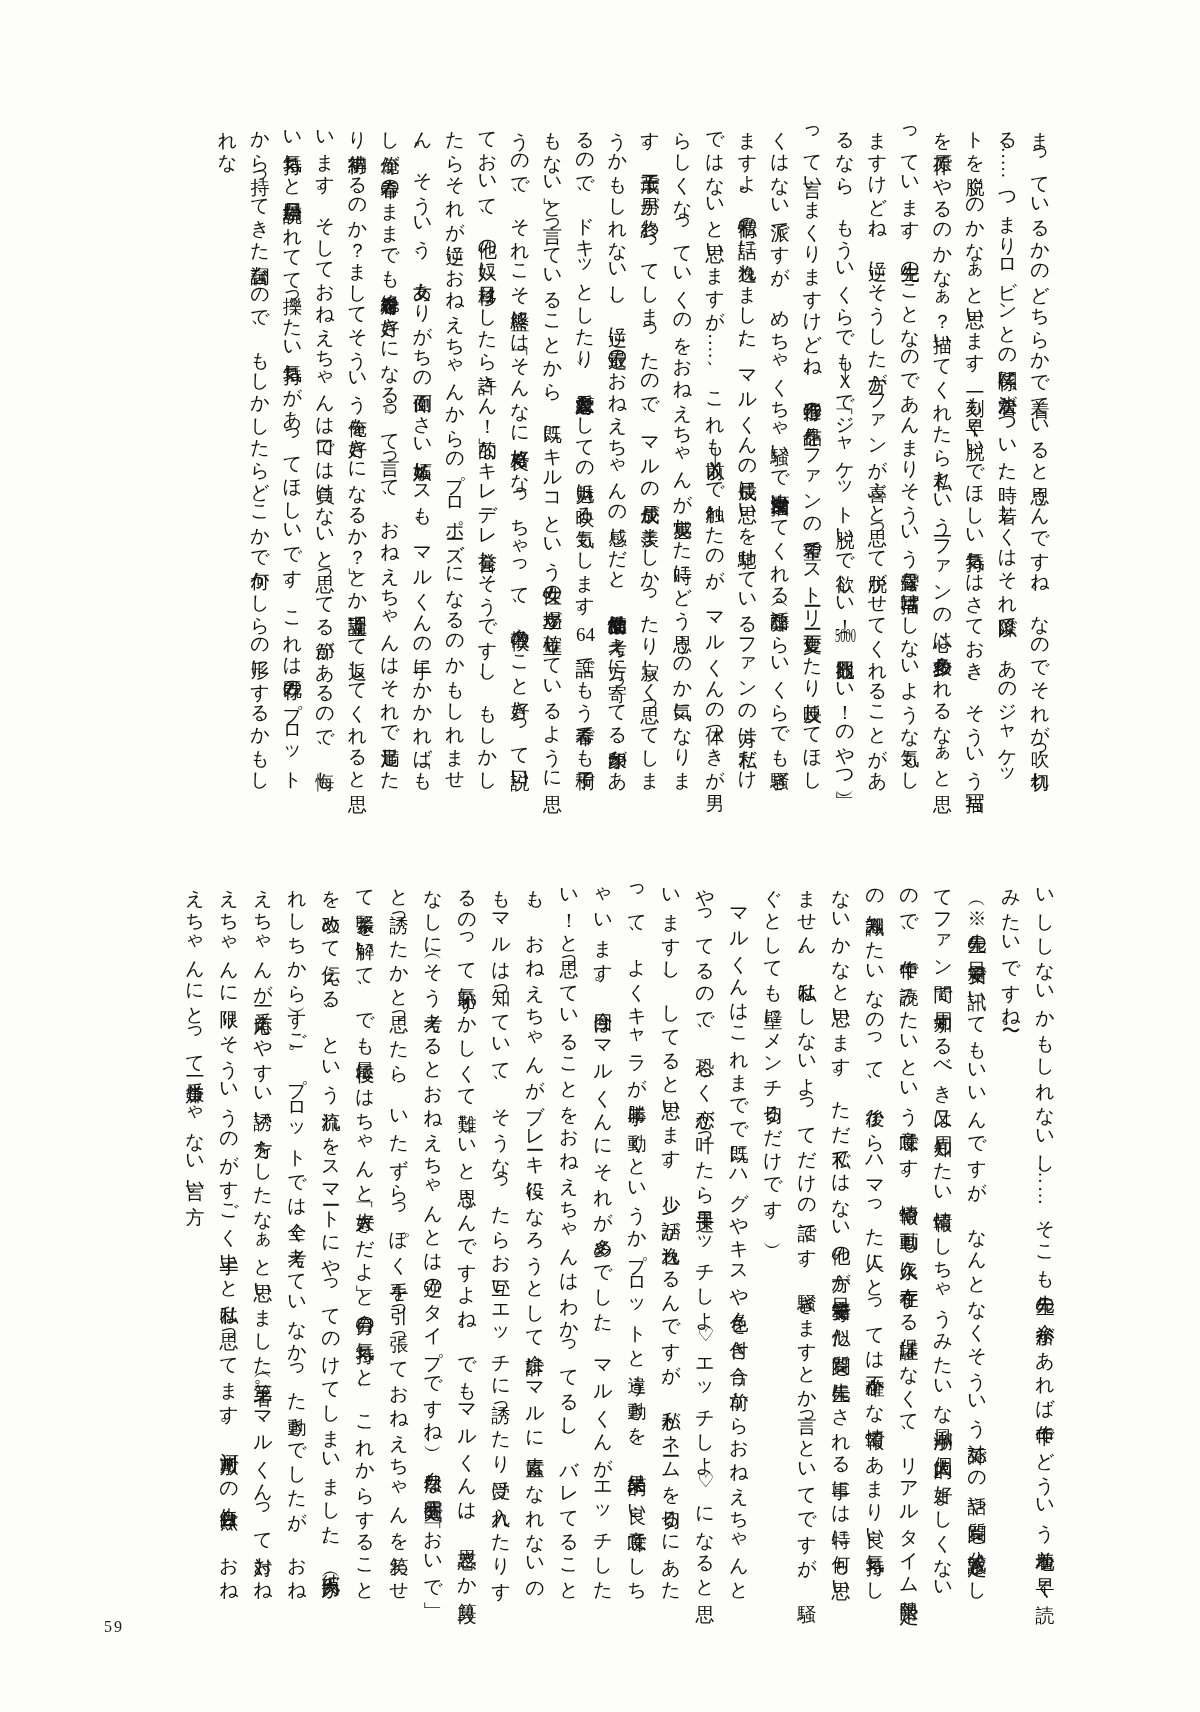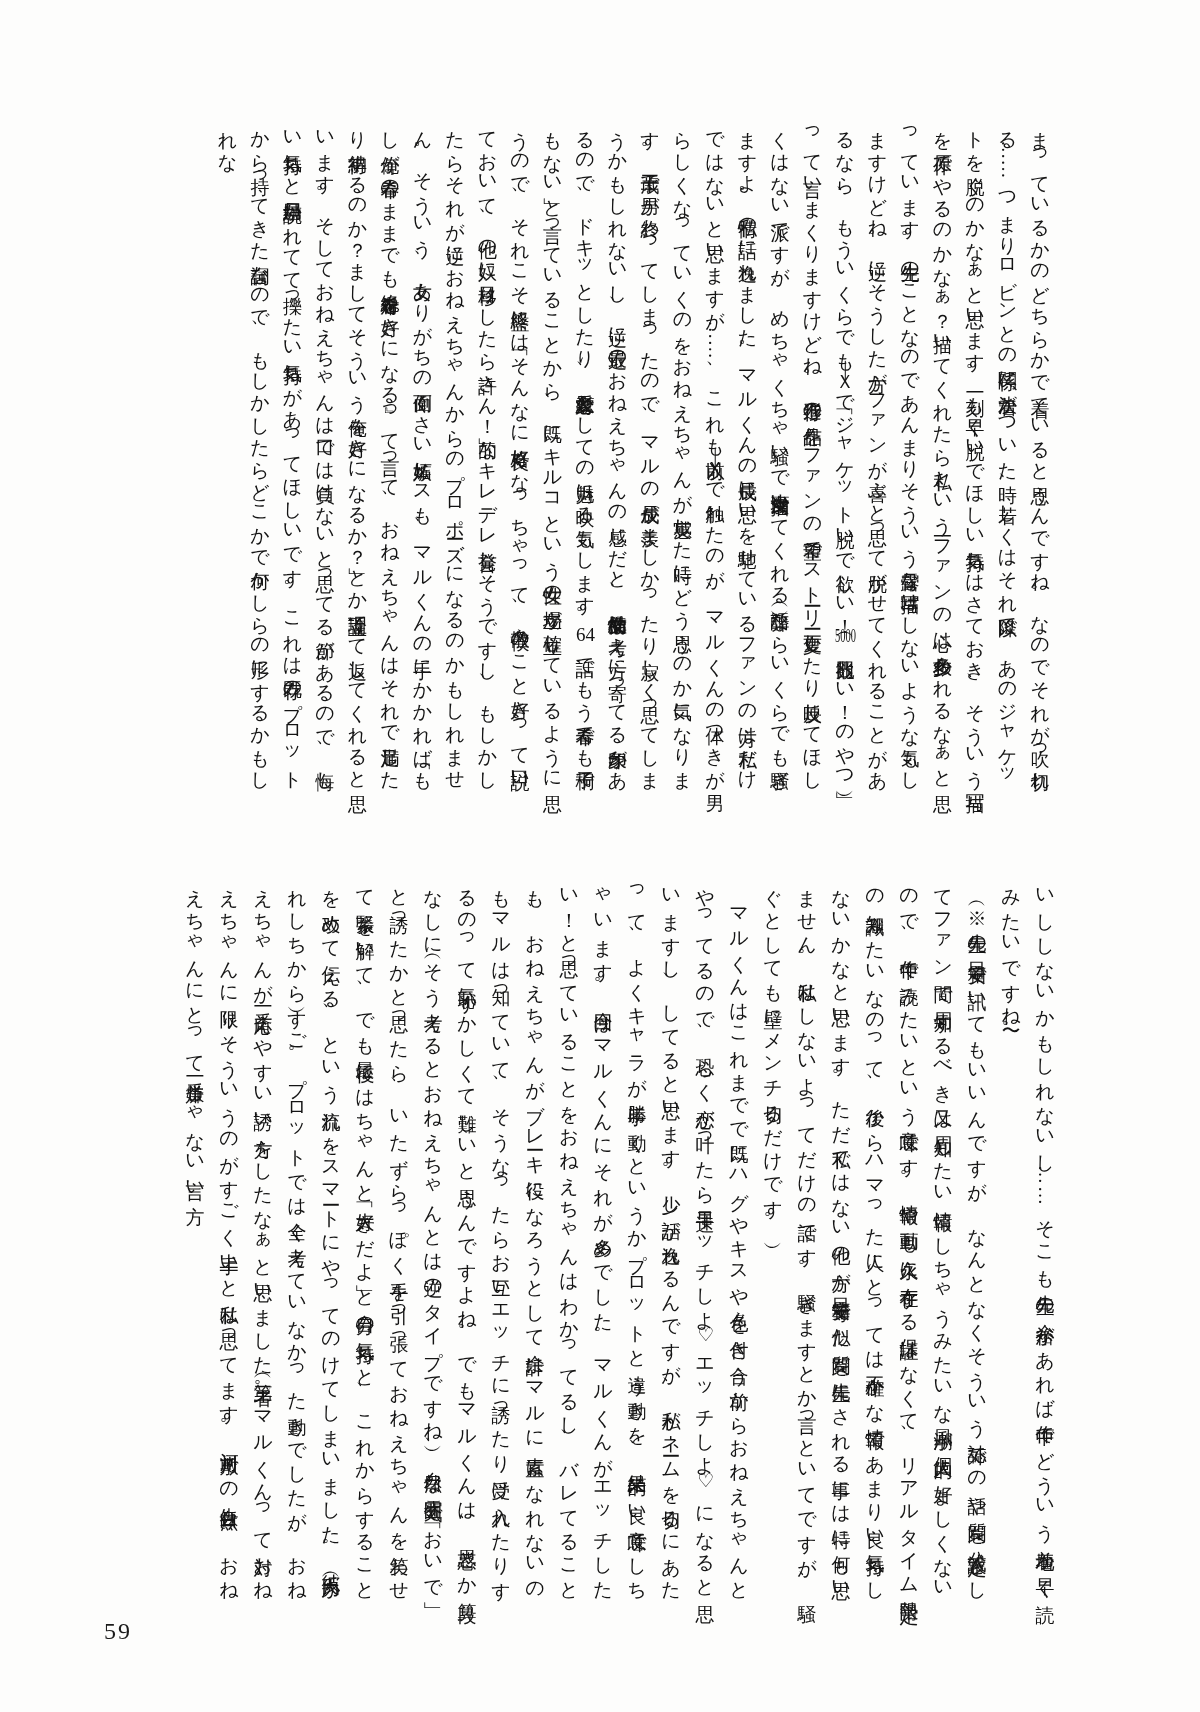--- a/index.html
+++ b/index.html
@@ -35,21 +35,21 @@
     font-size:19px;
     line-height:34px;
     letter-spacing:1.9px;
   }
   .indent { text-indent:1em; }
   .tcy { text-combine-upright:all; letter-spacing:0; }
   .strike-x { text-decoration:line-through; }
   .page-number {
     position:absolute;
     left:104px; top:1618px;
-    font-size:24px;
+    font-size:16px;
     letter-spacing:2px;
     color:#1b1b1b;
   }
 </style>
 </head>
 <body>
 
 <div class="page">
 
   <section class="v-text block-top">

